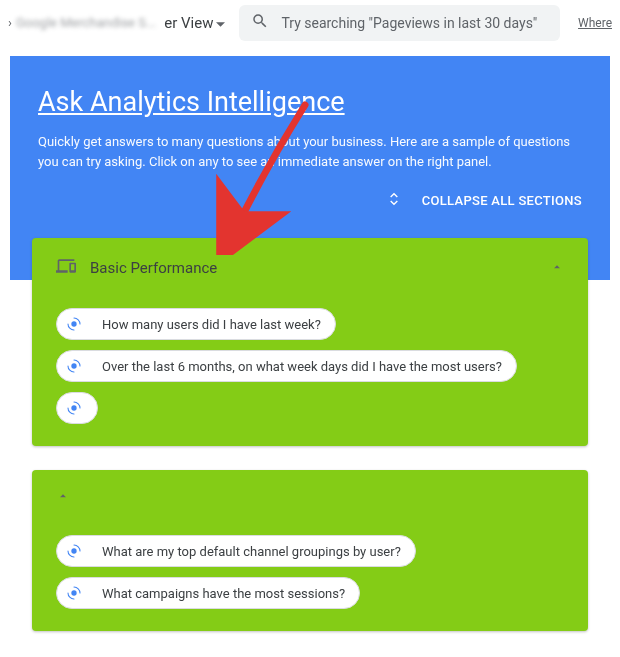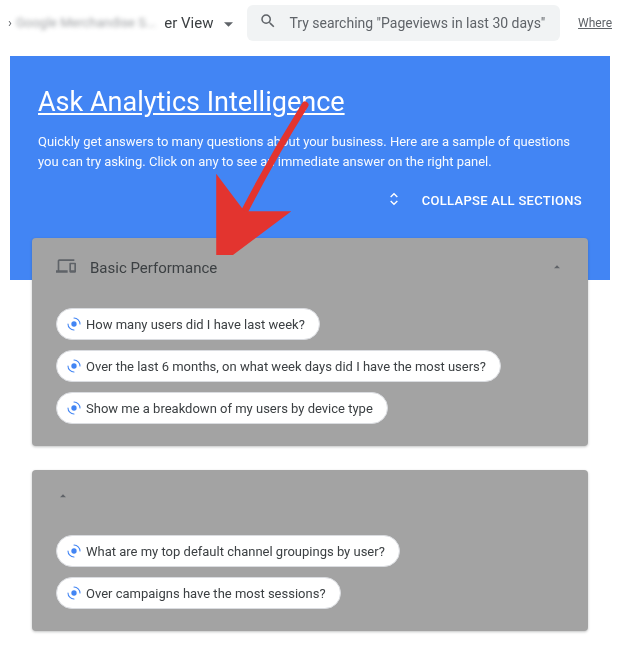--- a/index.html
+++ b/index.html
@@ -30,21 +30,21 @@
     }
     .breadcrumb .crumb-prop {
       filter: blur(2px);
       opacity: 0.6;
     }
     .view-dropdown {
       display: flex;
       align-items: center;
       font-size: 15px;
       color: #3c4043;
-      gap: 11px;
+      gap: 3px;
       cursor: pointer;
     }
     .searchbar {
       flex: 1;
       display: flex;
       align-items: center;
       background: #f1f3f4;
       border-radius: 6px;
       height: 36px;
       padding: 0 12px;
@@ -94,21 +94,21 @@
       font-weight: 500;
       letter-spacing: 0.3px;
       cursor: pointer;
     }
     .cards {
       padding: 0 10px;
       margin-top: -42px;
       position: relative;
     }
     .card {
-      background: #a3a3a3;
+      background: #84cc16;
       border-radius: 4px;
       box-shadow: 0 1px 3px rgba(60,64,67,0.2), 0 1px 2px rgba(60,64,67,0.12);
       margin: 0 22px 24px 22px;
       padding: 18px 24px 22px 24px;
     }
     .card-header {
       display: flex;
       align-items: center;
       justify-content: space-between;
       margin-bottom: 28px;
@@ -124,21 +124,21 @@
       color: #3c4043;
     }
     .chips {
       display: flex;
       flex-wrap: wrap;
       gap: 10px;
     }
     .chip {
       display: inline-flex;
       align-items: center;
-      gap: 3px;
+      gap: 19px;
       border: 1px solid #dadce0;
       border-radius: 18px;
       padding: 6px 14px 6px 8px;
       font-size: 13px;
       color: #3c4043;
       cursor: pointer;
       background: #fff;
     }
     .chip-icon {
       width: 18px; height: 18px;
@@ -232,21 +232,20 @@
           </span>
           <span>Over the last 6 months, on what week days did I have the most users?</span>
         </div>
         <div class="chip">
           <span class="chip-icon">
   <svg width="16" height="16" viewBox="0 0 24 24" fill="none">
     <circle cx="12" cy="12" r="4" fill="#4285f4"></circle>
     <path d="M12 3a9 9 0 019 9M12 21a9 9 0 01-9-9" stroke="#4285f4" stroke-width="1.6" stroke-linecap="round" fill="none"></path>
   </svg>
           </span>
-          <span>Show me a breakdown of my users by device type</span>
         </div>
       </div>
   </div>
 
   <div class="card">
     <div class="card-header">
       <span>
         <svg width="14" height="14" viewBox="0 0 24 24" fill="#5f6368">
             <path d="M7 14l5-5 5 5z"></path>
           </svg>
@@ -262,21 +261,21 @@
           </span>
           <span>What are my top default channel groupings by user?</span>
         </div>
         <div class="chip">
           <span class="chip-icon">
   <svg width="16" height="16" viewBox="0 0 24 24" fill="none">
     <circle cx="12" cy="12" r="4" fill="#4285f4"></circle>
     <path d="M12 3a9 9 0 019 9M12 21a9 9 0 01-9-9" stroke="#4285f4" stroke-width="1.6" stroke-linecap="round" fill="none"></path>
   </svg>
           </span>
-          <span>Over campaigns have the most sessions?</span>
+          <span>What campaigns have the most sessions?</span>
         </div>
       </div>
   </div>
 
 </div>
 
 <svg class="arrow-annotation" width="120" height="160" viewBox="0 0 120 160">
   <defs>
     <marker id="ah" markerWidth="14" markerHeight="14" refX="6" refY="6" orient="auto">
       <path d="M0,0 L12,6 L0,12 L3,6 z" fill="#e3342f"></path>

